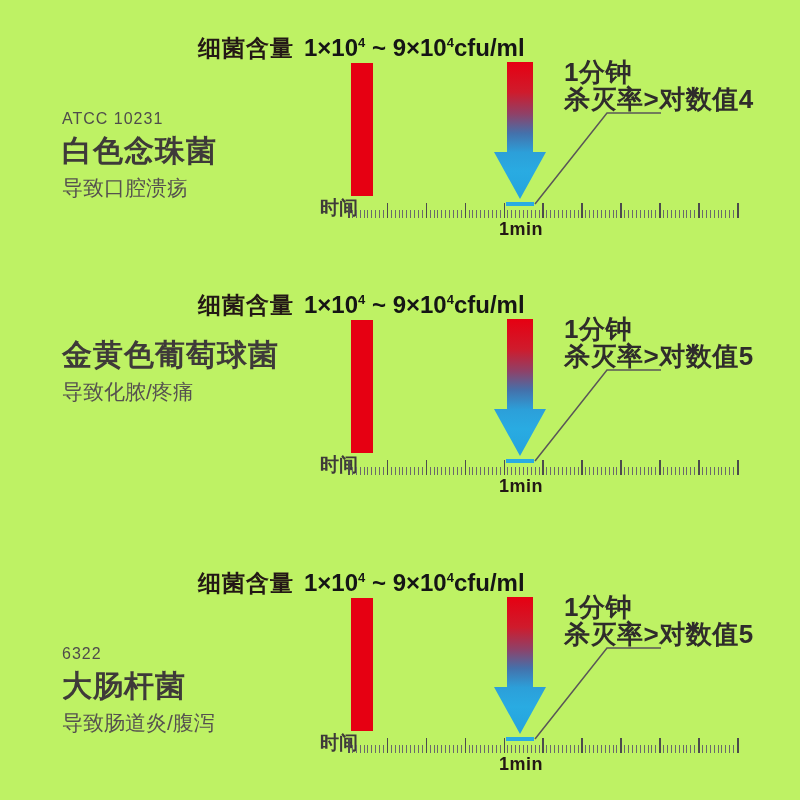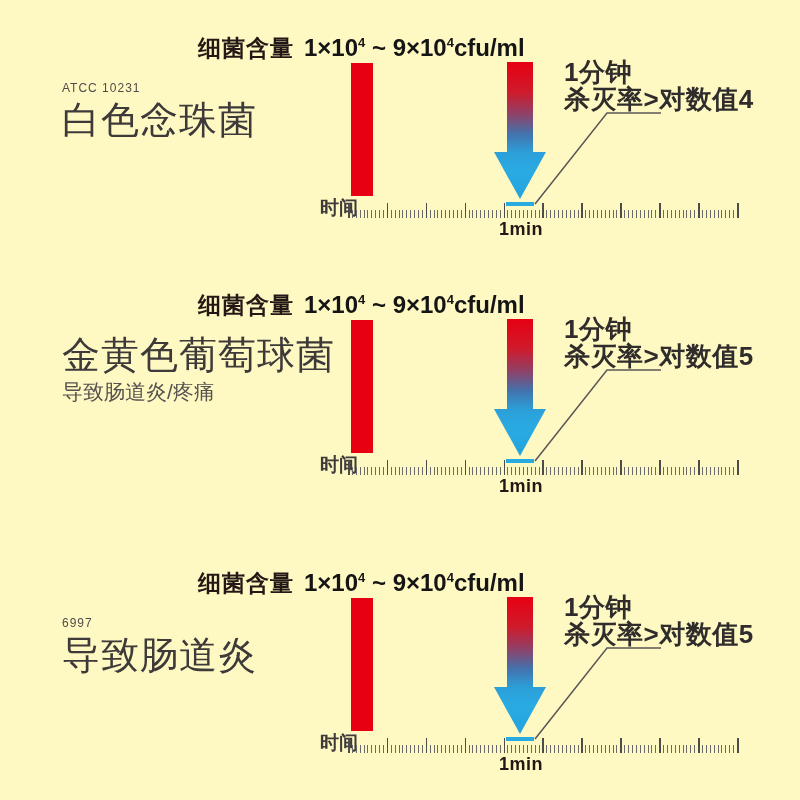--- a/index.html
+++ b/index.html
@@ -1,28 +1,28 @@
 <!DOCTYPE html>
 <html><head>
 <meta charset="utf-8">
 <style>
   html,body{margin:0;padding:0;background:#fff;}
   body{width:800px;height:800px;font-family:"Liberation Sans","DejaVu Sans",sans-serif;}
-  .canvas{position:relative;width:800px;height:800px;background:#fef9c3;overflow:hidden;}
+  .canvas{position:relative;width:800px;height:800px;background:#bef264;overflow:hidden;}
   .section{position:absolute;left:0;width:800px;height:245px;}
   #sec1{top:33px;} #sec2{top:290px;} #sec3{top:568px;}
 
   .hdr{position:absolute;left:198px;top:0;display:flex;align-items:baseline;gap:10px;white-space:nowrap;}
   .hdr-label{font-size:23px;font-weight:bold;color:#231815;letter-spacing:1px;}
   .formula{font-family:Liberation Sans, sans-serif;font-weight:bold;font-size:24px;color:#151515;}
   .formula sup{font-size:13px;line-height:0;}
 
   .idblock{position:absolute;left:62px;top:44px;white-space:nowrap;}
-  .code{font-size:12px;line-height:22px;color:#4f4c4b;letter-spacing:1px;}
-  .bname{font-size:38px;line-height:42px;font-weight:normal;color:#3e3a39;letter-spacing:1px;}
+  .code{font-size:16px;line-height:22px;color:#4f4c4b;letter-spacing:1px;margin-top:31px;}
+  .bname{font-size:30px;line-height:42px;font-weight:bold;color:#3e3a39;letter-spacing:1px;}
   .effect{font-size:21px;line-height:24px;color:#55514f;margin-top:4px;}
 
   .bar{position:absolute;left:351px;top:30px;width:22px;height:133px;background:#e60012;}
   .arrow{position:absolute;left:494px;top:29px;}
   .leader{position:absolute;left:530px;top:78px;}
   .callout{position:absolute;left:564px;top:26px;font-size:26px;line-height:27px;font-weight:600;color:#2f2c2b;letter-spacing:.5px;white-space:nowrap;}
 
   .time-label{position:absolute;left:312px;top:162px;font-size:19px;font-weight:600;color:#3e3a39;margin-left:8px;}
   .ruler{position:absolute;left:348px;top:170px;width:391px;height:15px;}
   .ruler .minor{position:absolute;bottom:0;left:0;width:100%;height:8px;
@@ -52,20 +52,21 @@
 <div class="canvas">
 
   <div class="section" id="sec1">
     <div class="hdr">
       <span class="hdr-label">细菌含量</span>
       <span class="formula"><span>1×10</span><sup>4</sup><span> ~ 9×10</span><sup>4</sup><span>cfu/ml</span></span>
     </div>
     <div class="idblock">
       <div class="code">ATCC 10231</div>
       <div class="bname">白色念珠菌</div>
+      <div class="effect">导致口腔溃疡</div>
     </div>
     <div class="bar"></div>
     <svg class="arrow" width="52" height="137" viewBox="0 0 52 137">
       <polygon points="13,0 39,0 39,90 52,90 26,137 0,90 13,90" fill="url(#arrowGrad)"></polygon>
     </svg>
     <svg class="leader" width="140" height="100" viewBox="0 0 140 100">
       <polyline points="5,93 77,2 131,2" fill="none" stroke="#5a5757" stroke-width="1.5"></polyline>
     </svg>
     <div class="callout">
       <div>1分钟</div>
@@ -80,21 +81,21 @@
     <div class="tick-label">1min</div>
   </div>
 
   <div class="section" id="sec2">
     <div class="hdr">
       <span class="hdr-label">细菌含量</span>
       <span class="formula"><span>1×10</span><sup>4</sup><span> ~ 9×10</span><sup>4</sup><span>cfu/ml</span></span>
     </div>
     <div class="idblock">
       <div class="bname">金黄色葡萄球菌</div>
-      <div class="effect">导致肠道炎/疼痛</div>
+      <div class="effect">导致化脓/疼痛</div>
     </div>
     <div class="bar"></div>
     <svg class="arrow" width="52" height="137" viewBox="0 0 52 137">
       <polygon points="13,0 39,0 39,90 52,90 26,137 0,90 13,90" fill="url(#arrowGrad)"></polygon>
     </svg>
     <svg class="leader" width="140" height="100" viewBox="0 0 140 100">
       <polyline points="5,93 77,2 131,2" fill="none" stroke="#5a5757" stroke-width="1.5"></polyline>
     </svg>
     <div class="callout">
       <div>1分钟</div>
@@ -108,22 +109,23 @@
     <div class="marker"></div>
     <div class="tick-label">1min</div>
   </div>
 
   <div class="section" id="sec3">
     <div class="hdr">
       <span class="hdr-label">细菌含量</span>
       <span class="formula"><span>1×10</span><sup>4</sup><span> ~ 9×10</span><sup>4</sup><span>cfu/ml</span></span>
     </div>
     <div class="idblock">
-      <div class="code">6997</div>
-      <div class="bname">导致肠道炎</div>
+      <div class="code">6322</div>
+      <div class="bname">大肠杆菌</div>
+      <div class="effect">导致肠道炎/腹泻</div>
     </div>
     <div class="bar"></div>
     <svg class="arrow" width="52" height="137" viewBox="0 0 52 137">
       <polygon points="13,0 39,0 39,90 52,90 26,137 0,90 13,90" fill="url(#arrowGrad)"></polygon>
     </svg>
     <svg class="leader" width="140" height="100" viewBox="0 0 140 100">
       <polyline points="5,93 77,2 131,2" fill="none" stroke="#5a5757" stroke-width="1.5"></polyline>
     </svg>
     <div class="callout">
       <div>1分钟</div>

